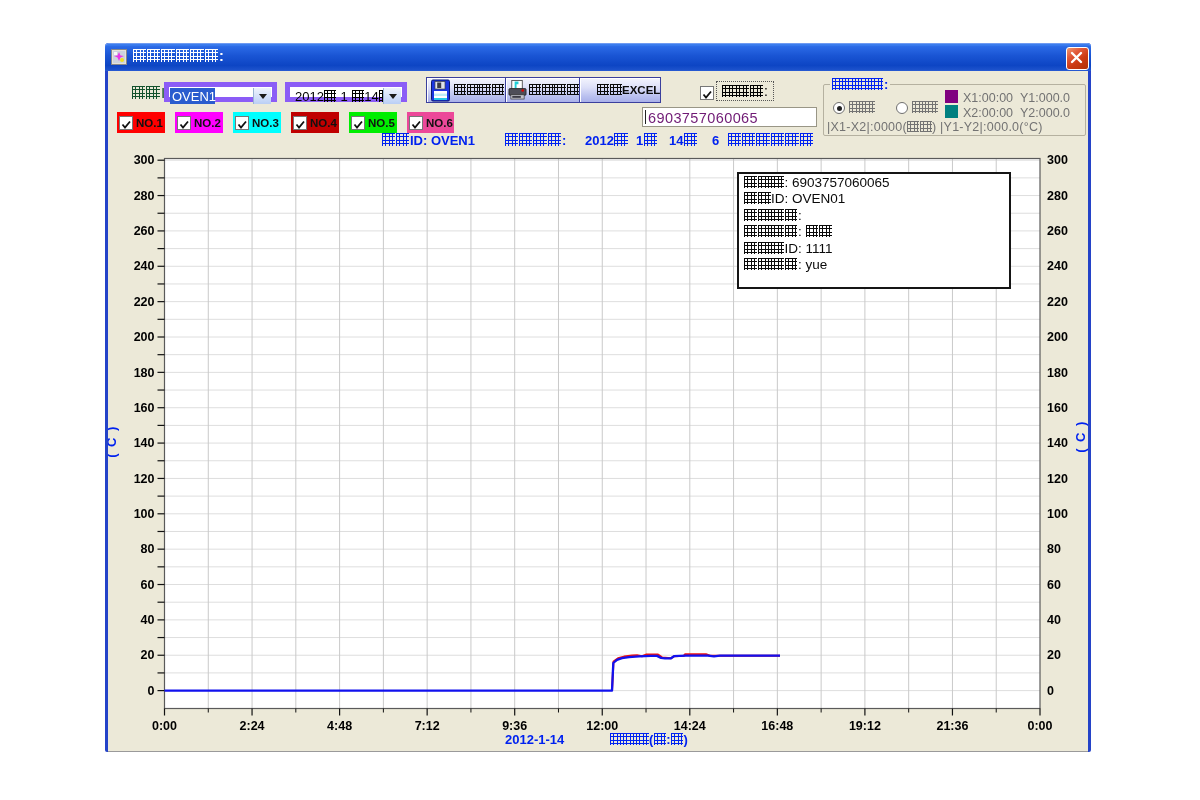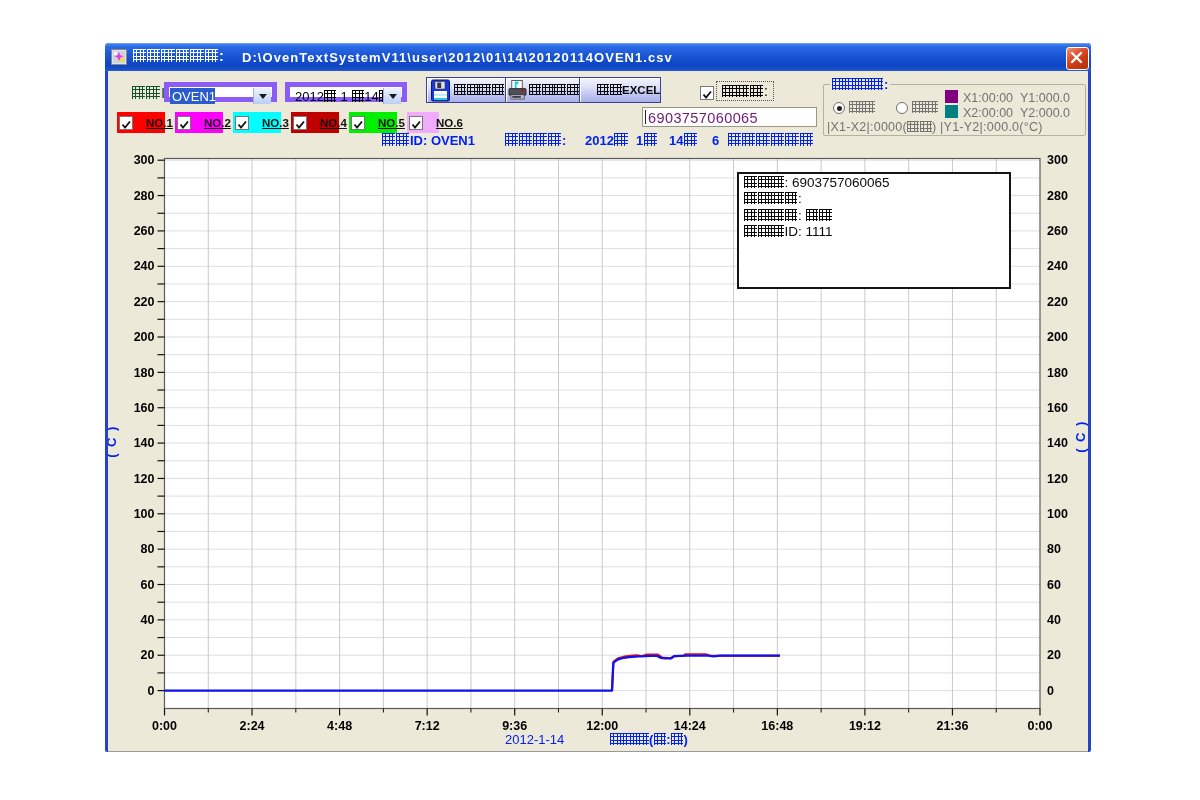--- a/index.html
+++ b/index.html
@@ -17,38 +17,37 @@
 .combo{position:absolute;background:#fff;border:5px solid #8b5cf6;box-sizing:border-box;height:20px;}
 .cbtn{position:absolute;right:1px;top:1px;width:17px;height:16px;
  background:linear-gradient(180deg,#eef3fd 0%,#d0def9 60%,#bacff5 100%);border-left:1px solid #98b3d4;}
 .arr{position:absolute;left:5px;top:6px;width:0;height:0;border-left:4px solid transparent;
  border-right:4px solid transparent;border-top:5px solid #1a1a1a;}
 .tbtn{height:24px;display:flex;align-items:center;border-right:1px solid #3a3f9d;
  background:linear-gradient(180deg,#f3f4fd 0%,#dcdff8 40%,#b8bfef 78%,#a9b0e9 100%);box-shadow:inset 1px 1px 0 #ffffff;}
 .tlab{font-size:12.5px;font-weight:bold;color:#0a0a0a;white-space:nowrap;}
 .chip{position:absolute;top:41px;height:21px;width:48px;display:flex;align-items:center;}
 .cb{width:12px;height:12px;background:#fff;border:1px solid #777;margin-left:2px;flex:none;position:relative;}
-.chiplab{font-size:11.5px;font-weight:bold;color:#111;margin-left:13px;letter-spacing:0;text-decoration:underline;}
+.chiplab{font-size:11.5px;font-weight:bold;color:#111;margin-left:3px;letter-spacing:0;}
 .rad{position:absolute;width:10px;height:10px;border-radius:50%;border:1px solid #707070;background:#fff;}
 .gb{font-weight:normal;font-size:12.5px;color:#737373;position:absolute;white-space:nowrap;}
 .blue{color:#0022f0;}
 .tipline{white-space:nowrap;}
 </style></head>
 <body>
 <div id="win">
   <div id="tb">
     <svg class="abs" style="left:6px;top:6px" width="16" height="16">
       <rect x="0.5" y="0.5" width="15" height="15" fill="#e6e3da" stroke="#888"></rect>
       <rect x="2" y="2" width="12" height="12" fill="#cdd4de"></rect>
       <path d="M8 3 L9.5 6.5 L13 7 L9.5 8.5 L8 12 L6.5 8.5 L3 7 L6.5 6.5 Z" fill="#e838e8"></path>
       <circle cx="11" cy="11" r="2" fill="#f0e020"></circle>
       <rect x="3" y="3" width="3" height="3" fill="#f8f8f8"></rect>
     </svg>
     <div class="abs ttl" style="left:27px;top:5px;font-size:14.5px"><span class="zh"></span><span class="zh"></span><span class="zh"></span><span class="zh"></span><span class="zh"></span><span class="zh"></span>:</div>
-    <div class="abs ttl" style="left:137px;top:7px;font-size:13px;letter-spacing:1.05px">D:\OvenTextSystemV11\user\2012\01\14\20120114OVEN1.csv</div>
     <div id="closebtn"><svg width="19" height="19">
           <path d="M5 5 L14 14 M14 5 L5 14" stroke="#fff" stroke-width="2.4" stroke-linecap="round"></path>
         </svg></div>
   </div>
   <div id="client">
 
     <div class="abs" style="left:23px;top:13px;font-size:15px;color:#14532d"><span class="zh"></span><span class="zh"></span>ID:</div>
     <div class="combo" style="left:56px;top:11px;width:113px;">
       <div class="abs" style="left:1px;top:1px;height:16px;width:45px;background:#2a5cce;color:#fff;font-size:13px;padding:1px 0 0 2px;box-sizing:border-box">OVEN1</div>
       <div class="cbtn">
@@ -122,21 +121,21 @@
             <path d="M2.5 5.5 L5 8.5 L10 2.5" stroke="#111" stroke-width="1.8" fill="none"></path>
           </svg></div>
         <span class="chiplab">NO.4</span>
       </div>
     <div class="chip" style="left:241px;background:#00ee00">
         <div class="cb"><svg width="12" height="12">
             <path d="M2.5 5.5 L5 8.5 L10 2.5" stroke="#111" stroke-width="1.8" fill="none"></path>
           </svg></div>
         <span class="chiplab">NO.5</span>
       </div>
-    <div class="chip" style="left:299px;width:32px;background:#f0abfc">
+    <div class="chip" style="left:299px;width:47px;background:#ec4899">
         <div class="cb"><svg width="12" height="12">
             <path d="M2.5 5.5 L5 8.5 L10 2.5" stroke="#111" stroke-width="1.8" fill="none"></path>
           </svg></div>
         <span class="chiplab">NO.6</span>
       </div>
 
     <div class="abs" style="left:592px;top:15px;width:12px;height:12px;background:#fff;border:1px solid #777"><svg width="12" height="12">
           <path d="M2.5 5.5 L5 8.5 L10 2.5" stroke="#111" stroke-width="1.8" fill="none"></path>
         </svg></div>
     <div class="abs" style="left:608px;top:10px;border:1px dotted #555;padding:1px 5px;font-size:14px;color:#000"><span class="zh"></span><span class="zh"></span><span class="zh"></span>:</div>
@@ -317,23 +316,25 @@
         <line x1="888.2249999999999" y1="637.5" x2="888.2249999999999" y2="641.5" stroke="#111" stroke-width="1"></line>
         <text x="844.4499999999999" y="658.5" text-anchor="middle" font-size="12.5" font-weight="bold" fill="#000">21:36</text>
         <line x1="932" y1="637.5" x2="932" y2="644.5" stroke="#111" stroke-width="1.2"></line>
         <text x="932" y="658.5" text-anchor="middle" font-size="12.5" font-weight="bold" fill="#000">0:00</text>
         <text x="8" y="368" text-anchor="middle" font-size="13" font-weight="bold" fill="#0022f0" letter-spacing="6.5" transform="rotate(-90 8 368)">(C)</text>
         <text x="977" y="363" text-anchor="middle" font-size="13" font-weight="bold" fill="#0022f0" letter-spacing="6.5" transform="rotate(-90 977 363)">(C)</text>
         <polyline points="504,619.6 505.5,590.5 510,587.3 516,585.6 524,584.6 529,584.2 534,585.2 538,583.6 543,583.4 550,583.5 554,586.4 563,587.3 566,585.2 576,584.7 577,583.3 586,583.2 598,583.3 602,584.7 612,584.8 672,584.8" fill="none" stroke="#ee1111" stroke-width="2" stroke-linejoin="round"></polyline>
         <polyline points="56.5,619.6 504,619.6 505.3,592 509,588.8 514,587.2 521,586.2 531,585.4 543,584.9 549,584.9 553,586.9 557,587.3 563,587.3 566,585.2 578,584.7 600,584.6 606,585.3 612,584.7 672,584.6" fill="none" stroke="#1111ee" stroke-width="2.3" stroke-linejoin="round"></polyline>
       </svg>
 
-    <div class="abs blue" style="left:397px;top:661px;font-size:13px;font-weight:normal">2012-1-14</div>
+    <div class="abs blue" style="left:397px;top:661px;font-size:13px;font-weight:bold">2012-1-14</div>
     <div class="abs blue" style="left:502px;top:661px;font-size:13px;font-weight:bold"><span class="zh"></span><span class="zh"></span><span class="zh"></span>(<span class="zh"></span>:<span class="zh"></span>)</div>
 
     <div class="abs" style="left:629px;top:101px;width:274px;height:117px;background:#fff;border:2px solid #151515;box-sizing:border-box;font-size:13.5px;line-height:16.4px;color:#0a0a0a;padding:1px 0 0 5px;z-index:5">
       <div class="tipline"><span class="zh"></span><span class="zh"></span><span class="zh"></span>:&nbsp;6903757060065</div>
+      <div class="tipline"><span class="zh"></span><span class="zh"></span>ID:&nbsp;OVEN01</div>
       <div class="tipline"><span class="zh"></span><span class="zh"></span><span class="zh"></span><span class="zh"></span>:</div>
       <div class="tipline"><span class="zh"></span><span class="zh"></span><span class="zh"></span><span class="zh"></span>:&nbsp;<span class="zh"></span><span class="zh"></span></div>
       <div class="tipline"><span class="zh"></span><span class="zh"></span><span class="zh"></span>ID:&nbsp;1111</div>
+      <div class="tipline"><span class="zh"></span><span class="zh"></span><span class="zh"></span><span class="zh"></span>:&nbsp;yue</div>
     </div>
   </div>
 </div>
 
 </body></html>

